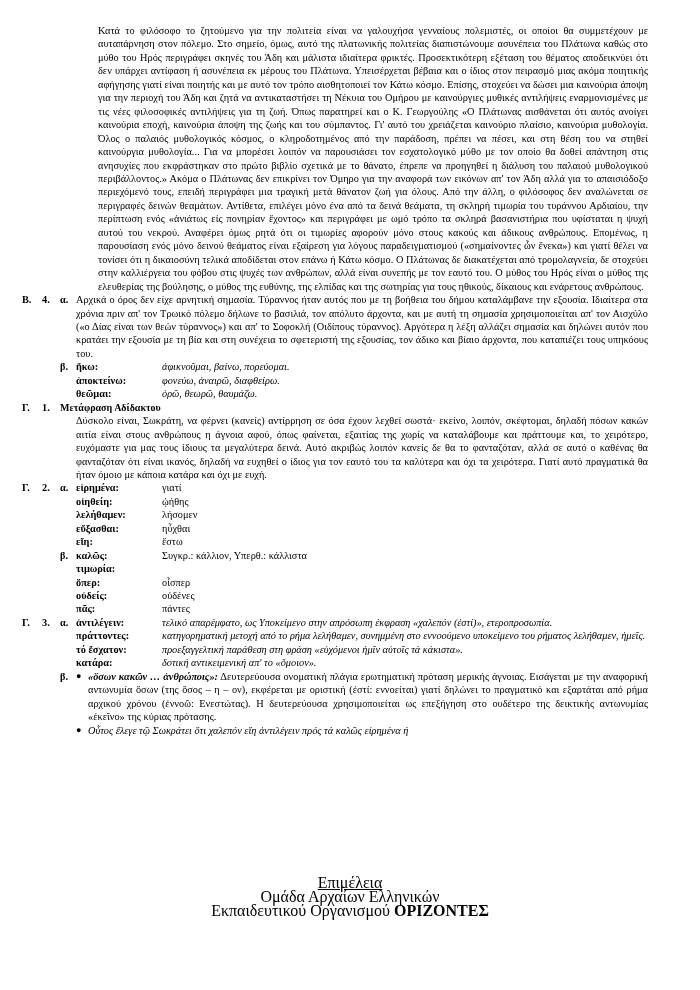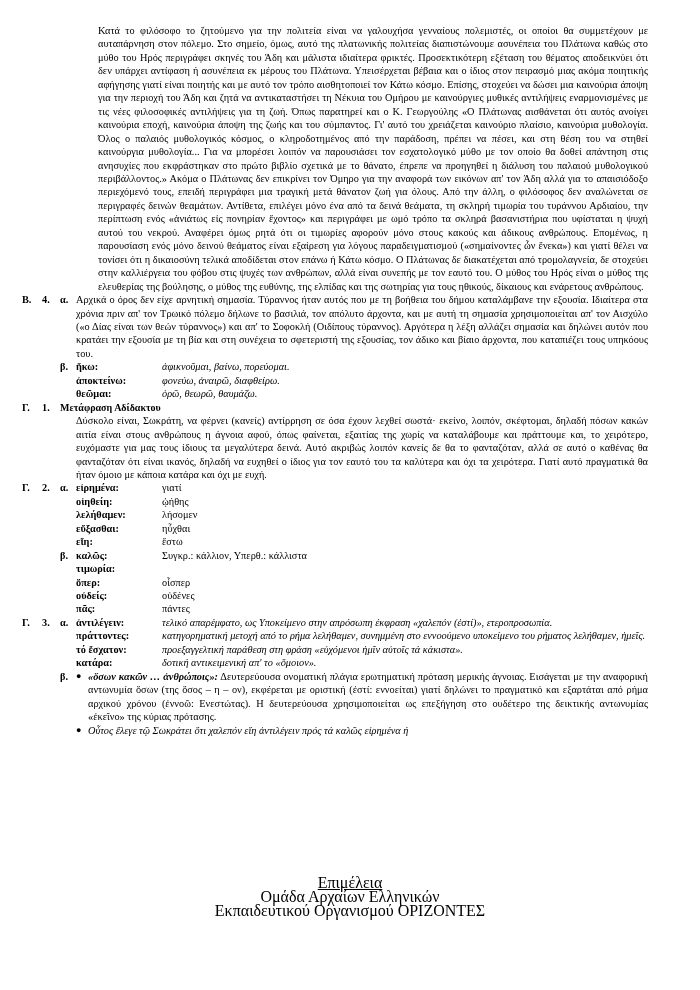--- a/index.html
+++ b/index.html
@@ -143,21 +143,21 @@
     text-align: center;
     font-size: 16px;
     line-height: 14px;
   }
   .footer .ttl {
     text-decoration: underline;
   }
   .footer .org {
     font-weight: normal;
   }
-  .footer .org b { font-weight: normal; margin-top: 16px; }
+  .footer .org b { font-weight: bold; margin-top: 16px; }
 </style>
 </head>
 <body>
 
 <div class="page">
 
   <p class="para intro">Κατά το φιλόσοφο το ζητούμενο για την πολιτεία είναι να γαλουχήσα γενναίους πολεμιστές, οι οποίοι θα συμμετέχουν με αυταπάρνηση στον πόλεμο. Στο σημείο, όμως, αυτό της πλατωνικής πολιτείας διαπιστώνουμε ασυνέπεια του Πλάτωνα καθώς στο μύθο του Ηρός περιγράφει σκηνές του Άδη και μάλιστα ιδιαίτερα φρικτές. Προσεκτικότερη εξέταση του θέματος αποδεικνύει ότι δεν υπάρχει αντίφαση ή ασυνέπεια εκ μέρους του Πλάτωνα. Υπεισέρχεται βέβαια και ο ίδιος στον πειρασμό μιας ακόμα ποιητικής αφήγησης γιατί είναι ποιητής και με αυτό τον τρόπο αισθητοποιεί τον Κάτω κόσμο. Επίσης, στοχεύει να δώσει μια καινούρια άποψη για την περιοχή του Άδη και ζητά να αντικαταστήσει τη Νέκυια του Ομήρου με καινούργιες μυθικές αντιλήψεις εναρμονισμένες με τις νέες φιλοσοφικές αντιλήψεις για τη ζωή. Όπως παρατηρεί και ο Κ. Γεωργούλης «Ο Πλάτωνας αισθάνεται ότι αυτός ανοίγει καινούρια εποχή, καινούρια άποψη της ζωής και του σύμπαντος. Γι' αυτό του χρειάζεται καινούριο πλαίσιο, καινούρια μυθολογία. Όλος ο παλαιός μυθολογικός κόσμος, ο κληροδοτημένος από την παράδοση, πρέπει να πέσει, και στη θέση του να στηθεί καινούργια μυθολογία... Για να μπορέσει λοιπόν να παρουσιάσει τον εσχατολογικό μύθο με τον οποίο θα δοθεί απάντηση στις ανησυχίες που εκφράστηκαν στο πρώτο βιβλίο σχετικά με το θάνατο, έπρεπε να προηγηθεί η διάλυση του παλαιού μυθολογικού περιβάλλοντος.» Ακόμα ο Πλάτωνας δεν επικρίνει τον Όμηρο για την αναφορά των εικόνων απ' τον Άδη αλλά για το απαισιόδοξο περιεχόμενό τους, επειδή περιγράφει μια τραγική μετά θάνατον ζωή για όλους. Από την άλλη, ο φιλόσοφος δεν αναλώνεται σε περιγραφές δεινών θεαμάτων. Αντίθετα, επιλέγει μόνο ένα από τα δεινά θεάματα, τη σκληρή τιμωρία του τυράννου Αρδιαίου, την περίπτωση ενός «ἀνιάτως εἰς πονηρίαν ἔχοντος» και περιγράφει με ωμό τρόπο τα σκληρά βασανιστήρια που υφίσταται η ψυχή αυτού του νεκρού. Αναφέρει όμως ρητά ότι οι τιμωρίες αφορούν μόνο στους κακούς και άδικους ανθρώπους. Επομένως, η παρουσίαση ενός μόνο δεινού θεάματος είναι εξαίρεση για λόγους παραδειγματισμού («σημαίνοντες ὧν ἕνεκα») και γιατί θέλει να τονίσει ότι η δικαιοσύνη τελικά αποδίδεται στον επάνω ή Κάτω κόσμο. Ο Πλάτωνας δε διακατέχεται από τρομολαγνεία, δε στοχεύει στην καλλιέργεια του φόβου στις ψυχές των ανθρώπων, αλλά είναι συνεπής με τον εαυτό του. Ο μύθος του Ηρός είναι ο μύθος της ελευθερίας της βούλησης, ο μύθος της ευθύνης, της ελπίδας και της σωτηρίας για τους ηθικούς, δίκαιους και ενάρετους ανθρώπους.</p>
 
   <div class="row">
     <span class="lbl-major">Β.</span>

